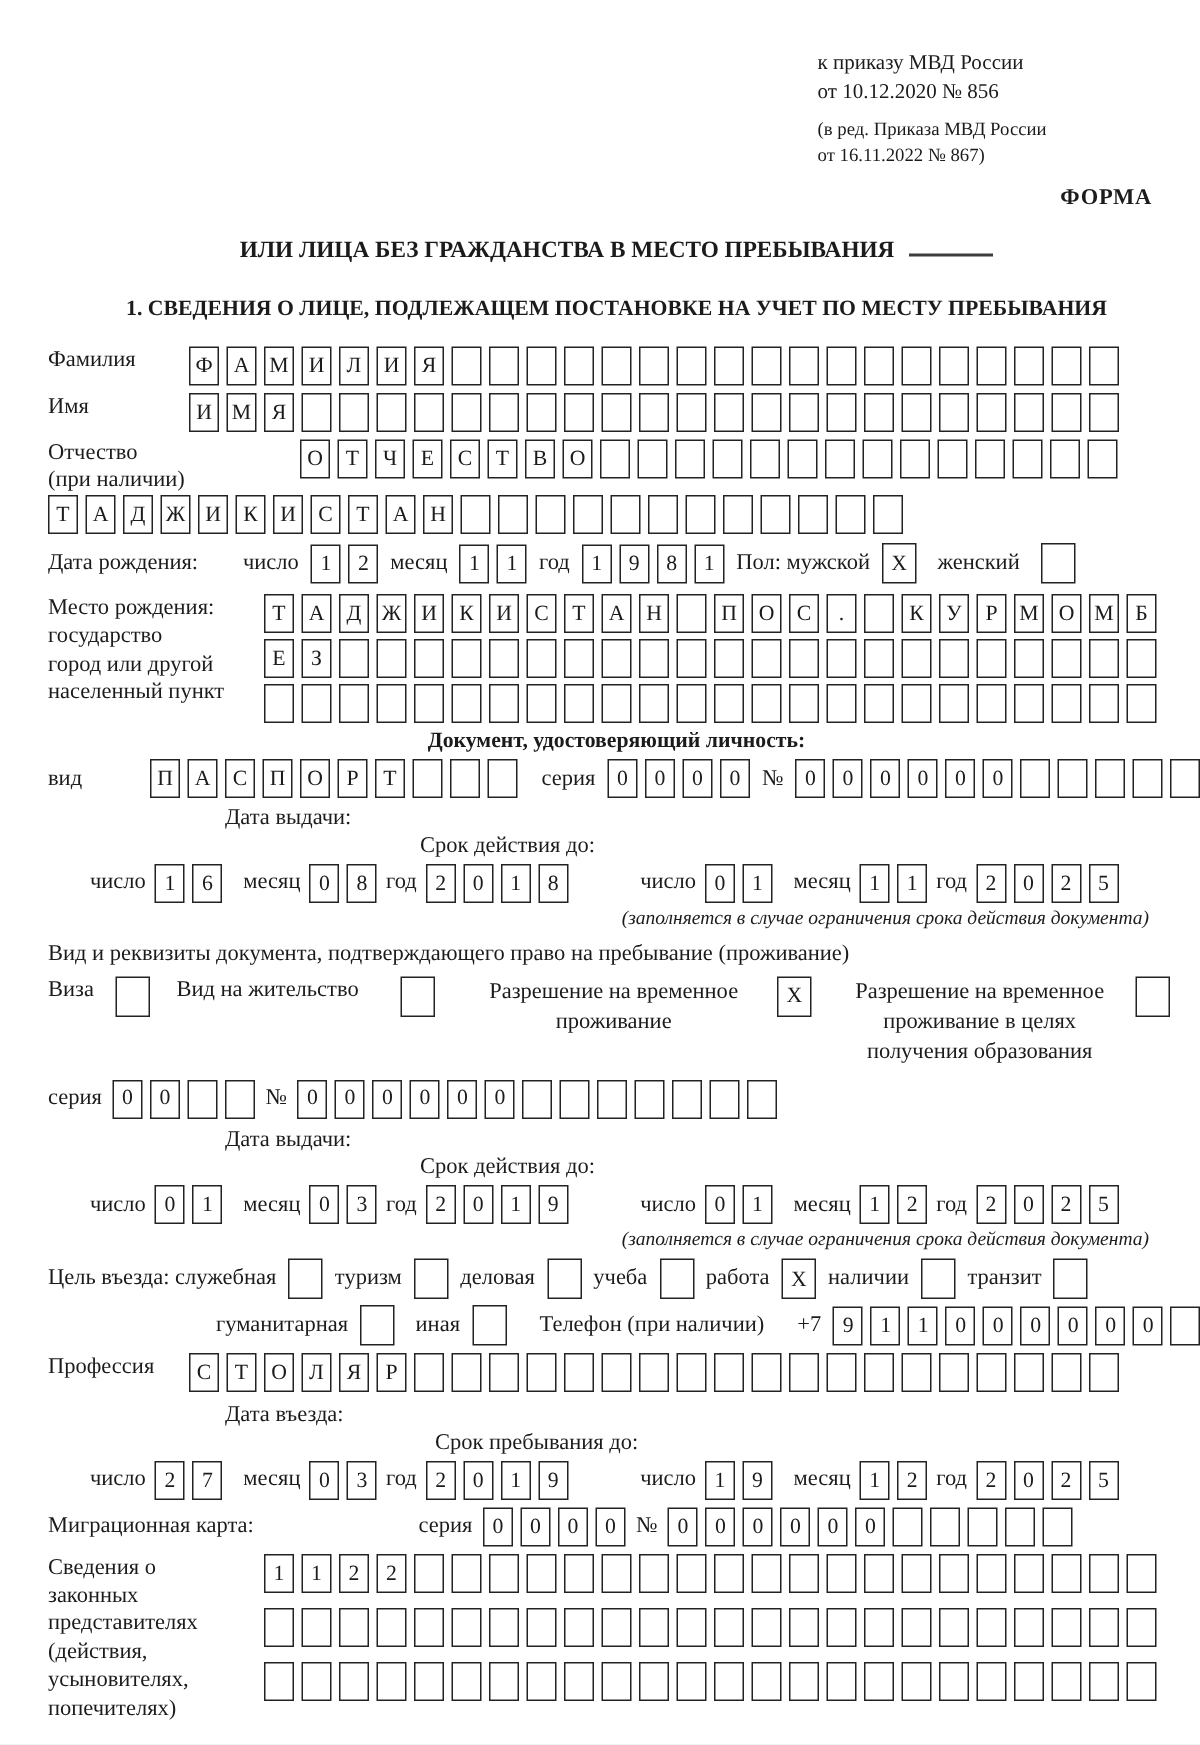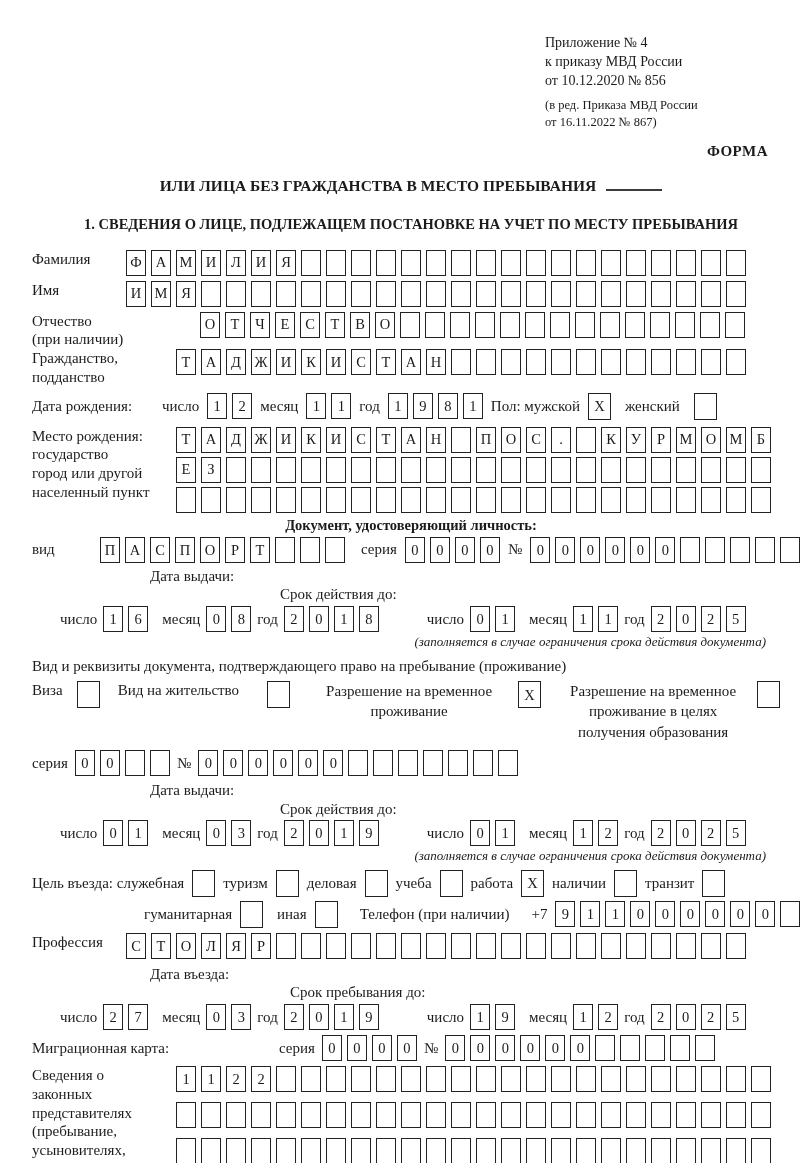--- a/index.html
+++ b/index.html
@@ -33,21 +33,20 @@
   .note{font-size:13px;font-style:italic;}
   .center-label{text-align:center;line-height:1.35;}
   .nw{white-space:nowrap;}
 </style>
 </head>
 <body>
 
 <div class="page">
 
   <div class="annex">
-    <div class="a-line">Приложение № 4</div>
     <div class="a-line">к приказу МВД России</div>
     <div class="a-line">от 10.12.2020 № 856</div>
     <div class="e-line e-gap">(в ред. Приказа МВД России</div>
     <div class="e-line">от 16.11.2022 № 867)</div>
   </div>
 
   <div class="form-label">ФОРМА</div>
 
   <div class="title">
     <div><span>ИЛИ ЛИЦА БЕЗ ГРАЖДАНСТВА В МЕСТО ПРЕБЫВАНИЯ</span><span class="blank-line"></span></div>
@@ -142,24 +141,20 @@
         <span class="box"></span>
         <span class="box"></span>
         <span class="box"></span>
         <span class="box"></span>
         <span class="box"></span>
         <span class="box"></span>
       </div>
   </div>
 
   <div class="row" style="margin-top:0px">
-    <div class="flabel" style="width:144px">
-      <div>Гражданство,</div>
-      <div>подданство</div>
-    </div>
     <div class="boxes">
         <span class="box">Т</span>
         <span class="box">А</span>
         <span class="box">Д</span>
         <span class="box">Ж</span>
         <span class="box">И</span>
         <span class="box">К</span>
         <span class="box">И</span>
         <span class="box">С</span>
         <span class="box">Т</span>
@@ -626,21 +621,21 @@
         <span class="box"></span>
         <span class="box"></span>
       </div>
   </div>
 
   <div class="row" style="margin-top:5px">
     <div class="flabel" style="width:144px">
       <div>Сведения о</div>
       <div>законных</div>
       <div>представителях</div>
-      <div>(пребывание,</div>
+      <div>(действия,</div>
       <div>усыновителях,</div>
       <div>попечителях)</div>
     </div>
     <div class="stack">
       <div class="boxes">
           <span class="box">1</span>
           <span class="box">1</span>
           <span class="box">2</span>
           <span class="box">2</span>
           <span class="box"></span>

